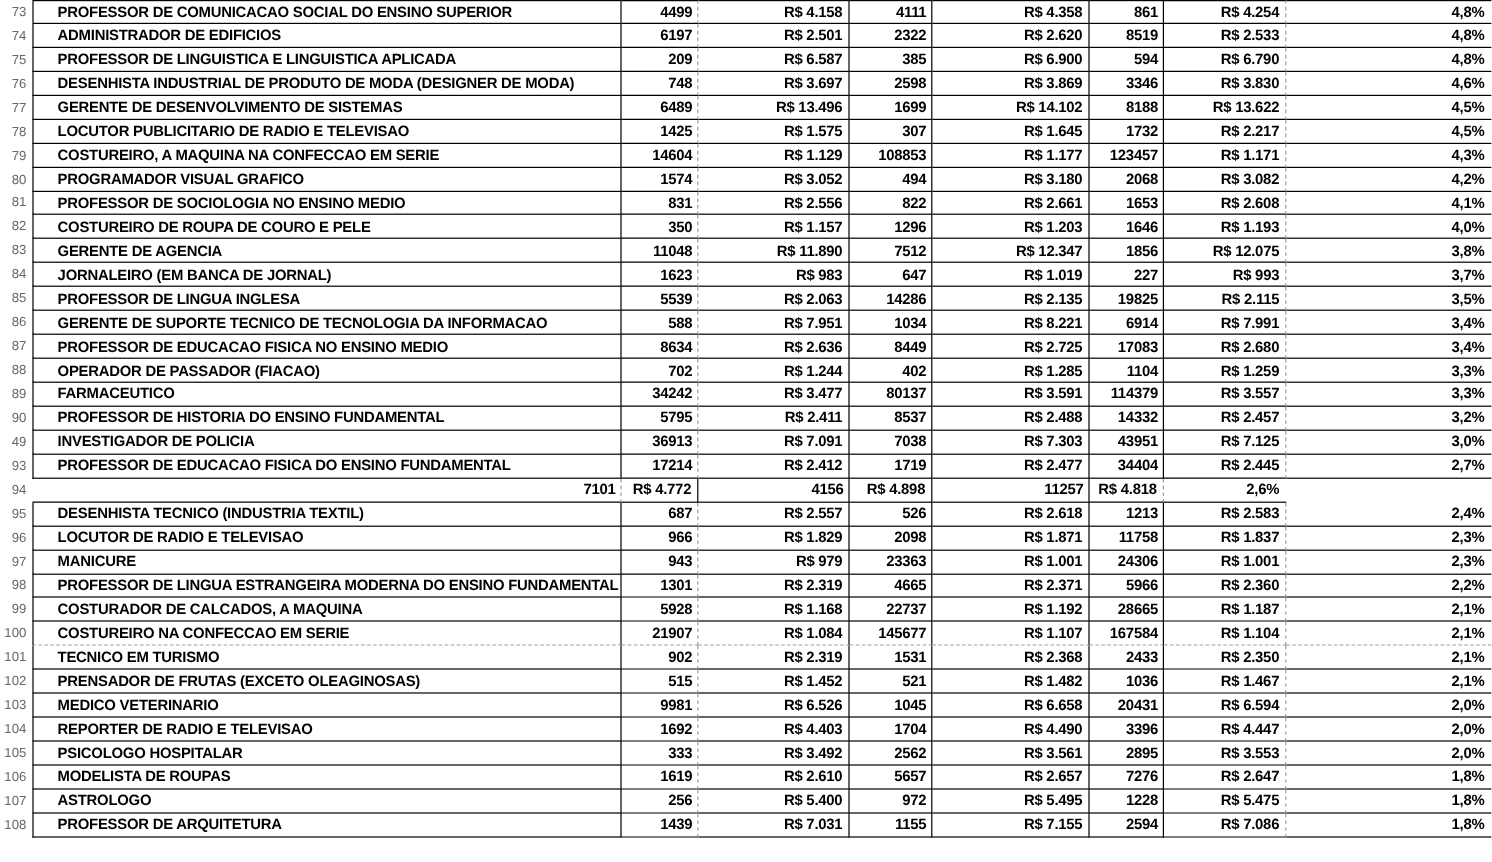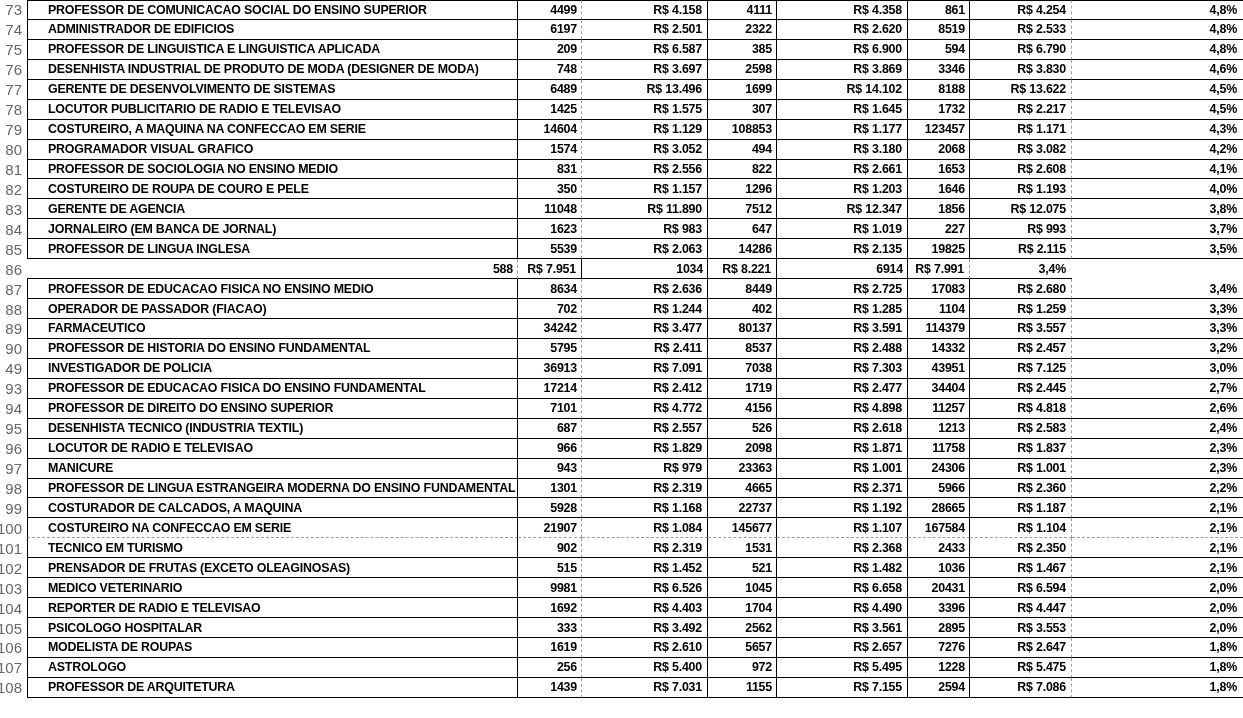--- a/index.html
+++ b/index.html
@@ -28,21 +28,21 @@
     font-weight:bold;
     font-size:12.4px;
     letter-spacing:-0.2px;
   }
   .row:first-child .cell{border-top:1px solid var(--grid-border);}
   .gutter{
     border-bottom:none;border-top:none !important;
     justify-content:flex-end;
     padding-right:5px;
     font-weight:normal;
-    font-size:15px;
+    font-size:11px;
     letter-spacing:0;
     color:var(--row-number-text);
   }
   .occ{
     border-left:1px solid var(--grid-border);
     border-right:1px solid var(--grid-border);
     padding-left:20px;
     justify-content:flex-start;
   }
   .num{justify-content:flex-end;padding-right:4px;}
@@ -197,20 +197,21 @@
     <div class="cell num vbreak">5539</div>
     <div class="cell cur solid-r">R$ 2.063</div>
     <div class="cell num solid-r">14286</div>
     <div class="cell cur solid-r">R$ 2.135</div>
     <div class="cell num solid-r">19825</div>
     <div class="cell cur vbreak">R$ 2.115</div>
     <div class="cell pct">3,5%</div>
   </div>
     <div class="row">
     <div class="cell gutter">86</div>
+    <div class="cell occ">GERENTE DE SUPORTE TECNICO DE TECNOLOGIA DA INFORMACAO</div>
     <div class="cell num vbreak">588</div>
     <div class="cell cur solid-r">R$ 7.951</div>
     <div class="cell num solid-r">1034</div>
     <div class="cell cur solid-r">R$ 8.221</div>
     <div class="cell num solid-r">6914</div>
     <div class="cell cur vbreak">R$ 7.991</div>
     <div class="cell pct">3,4%</div>
   </div>
     <div class="row">
     <div class="cell gutter">87</div>
@@ -273,21 +274,20 @@
     <div class="cell num vbreak">17214</div>
     <div class="cell cur solid-r">R$ 2.412</div>
     <div class="cell num solid-r">1719</div>
     <div class="cell cur solid-r">R$ 2.477</div>
     <div class="cell num solid-r">34404</div>
     <div class="cell cur vbreak">R$ 2.445</div>
     <div class="cell pct">2,7%</div>
   </div>
     <div class="row">
     <div class="cell gutter">94</div>
-    <div class="cell occ">PROFESSOR DE DIREITO DO ENSINO SUPERIOR</div>
     <div class="cell num vbreak">7101</div>
     <div class="cell cur solid-r">R$ 4.772</div>
     <div class="cell num solid-r">4156</div>
     <div class="cell cur solid-r">R$ 4.898</div>
     <div class="cell num solid-r">11257</div>
     <div class="cell cur vbreak">R$ 4.818</div>
     <div class="cell pct">2,6%</div>
   </div>
     <div class="row">
     <div class="cell gutter">95</div>

